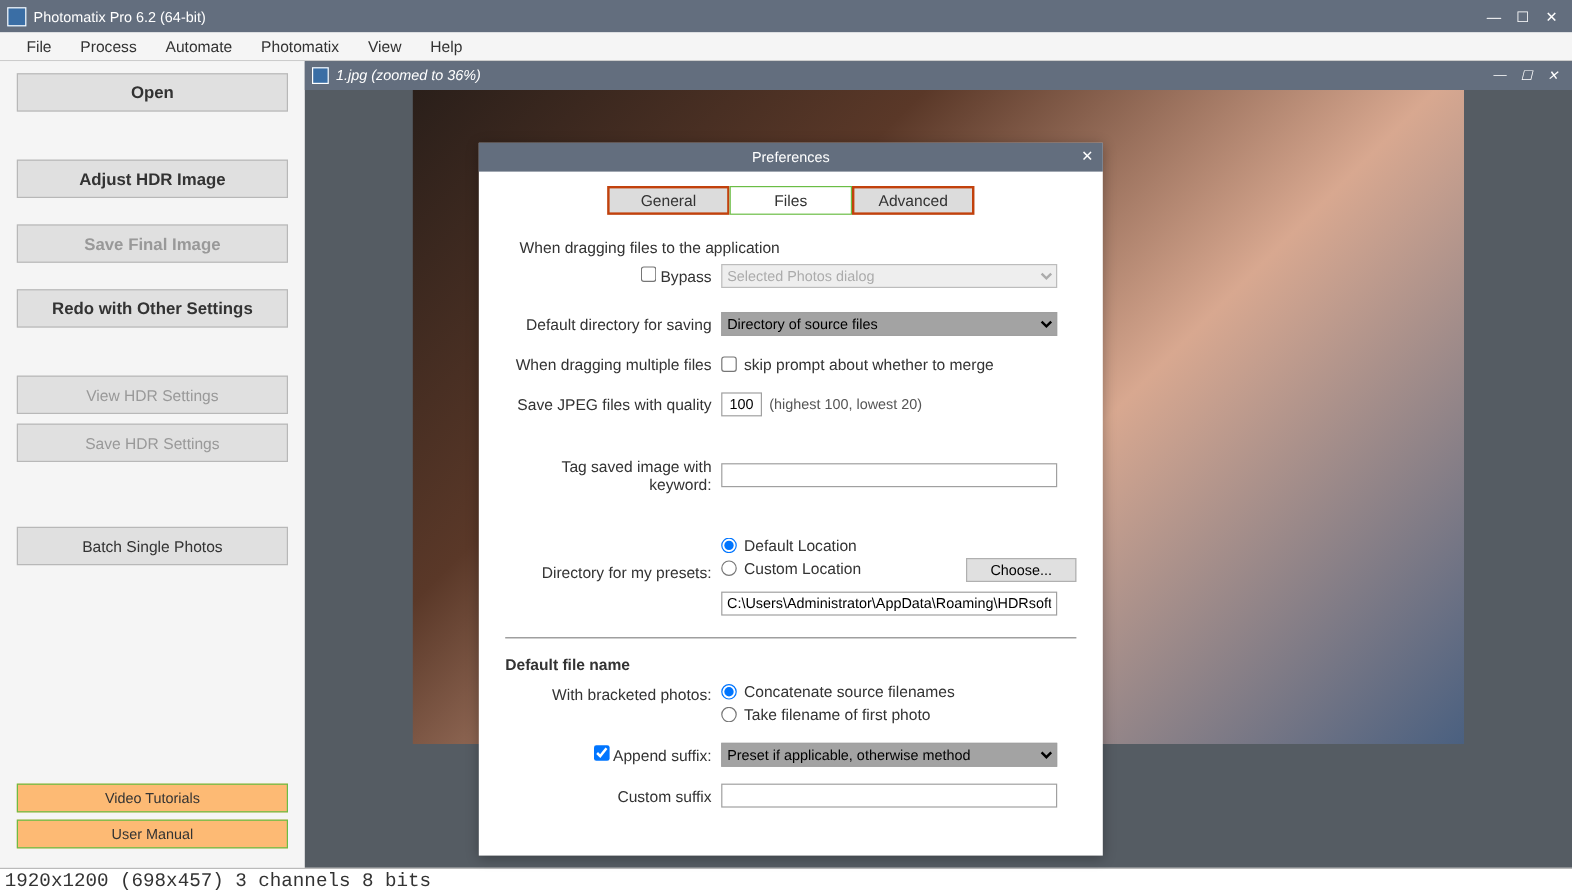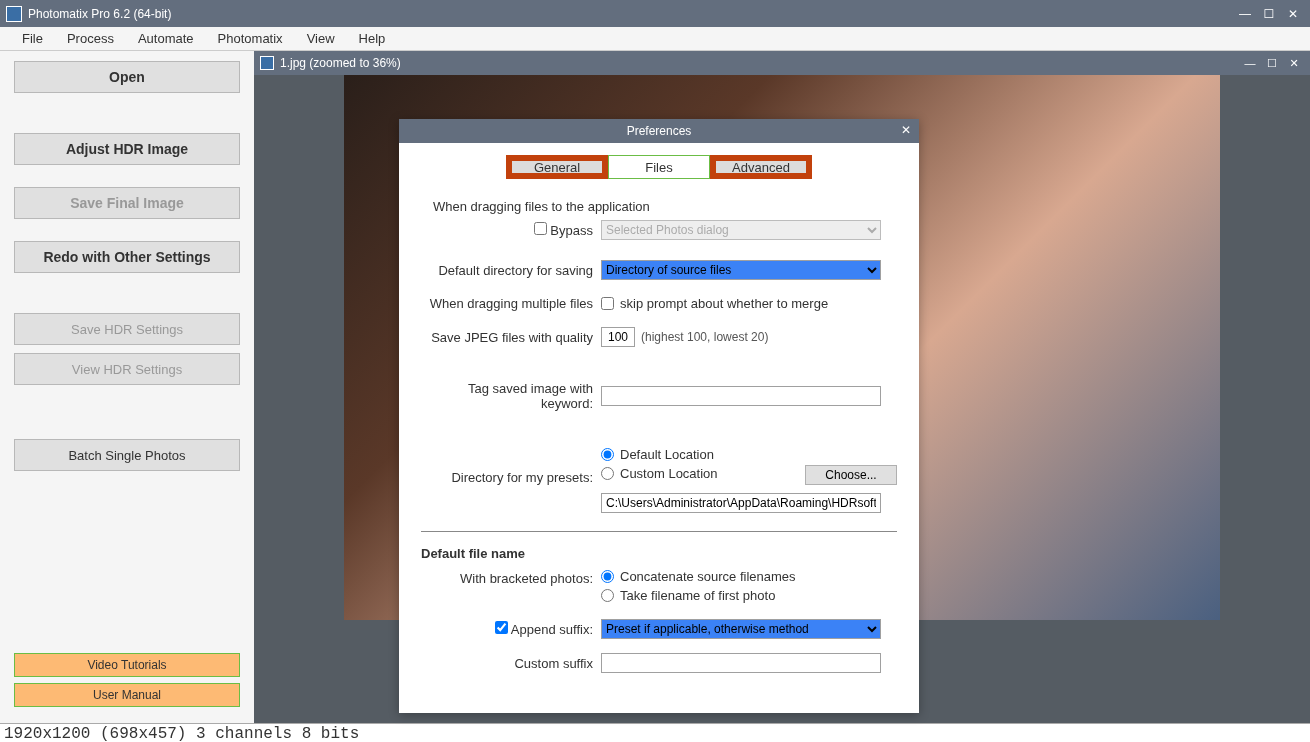--- a/index.html
+++ b/index.html
@@ -18,40 +18,40 @@
 .sidebar { width: 254px; background: #f5f5f5; padding: 10px 14px; display: flex; flex-direction: column; }
 .side-btn { display: block; width: 100%; height: 32px; margin-bottom: 8px; background: #e0e0e0; border: 1px solid #b8b8b8; font-size: 13px; color: #333; cursor: pointer; }
 .side-btn.main-btn { font-weight: bold; font-size: 14px; }
 .side-btn.disabled { color: #999; }
 .side-gap { height: 32px; }
 .side-gap-sm { height: 14px; }
 .spacer { flex: 1; }
 .link-btn { display: block; width: 100%; height: 24px; border: 1px solid #6bbd45; background: #fdba74; font-size: 12px; color: #333; cursor: pointer; margin-bottom: 6px; }
 
 .workspace { flex: 1; background: #555c63; position: relative; }
-.inner-titlebar { height: 24px; background: #636e7e; color: #fff; display: flex; align-items: center; padding: 0 6px; font-size: 12px; }
+.inner-titlebar { height: 24px; background: #636e7e; color: #fff; display: flex; align-items: center; padding: 0 6px; font-size: 12px; font-style: italic; }
 .inner-titlebar .app-icon { width: 14px; height: 14px; background: #3a6ea5; margin-right: 6px; border: 1px solid #fff; }
 .inner-titlebar .title { flex: 1; }
 .inner-titlebar .win-controls { display: flex; gap: 2px; }
 .inner-titlebar .win-controls span { width: 20px; height: 14px; display: flex; align-items: center; justify-content: center; cursor: pointer; font-size: 11px; }
 .document-area { position: absolute; top: 24px; bottom: 0; left: 0; right: 0; display: flex; justify-content: center; }
 .image-placeholder { width: 876px; height: 545px; margin-top: 0; background: linear-gradient(135deg, #2a1f1a 0%, #5a3828 30%, #d8a890 60%, #4a6080 100%); position: relative; }
 
 .dialog { position: absolute; left: 399px; top: 119px; width: 520px; height: 594px; background: #fff; box-shadow: 0 2px 10px rgba(0,0,0,0.3); display: flex; flex-direction: column; }
 .dlg-title { height: 24px; background: #636e7e; color: #fff; display: flex; align-items: center; justify-content: center; font-size: 12px; position: relative; }
 .dlg-close { position: absolute; right: 8px; top: 4px; cursor: pointer; font-size: 12px; }
 .dlg-tabs { display: flex; justify-content: center; gap: 0; padding-top: 12px; }
-.dlg-tab { width: 102px; height: 24px; border: 6px solid #c2410c; background: #dcdcdc; font-size: 13px; color: #333; display: flex; align-items: center; justify-content: center; cursor: pointer; }
+.dlg-tab { width: 102px; height: 24px; border: 2px solid #c2410c; background: #dcdcdc; font-size: 13px; color: #333; display: flex; align-items: center; justify-content: center; cursor: pointer; }
 .dlg-tab.active { background: #fff; border: 1px solid #6bbd45; }
 .dlg-body { flex: 1; padding: 20px 22px 10px; font-size: 13px; color: #333; overflow: auto; }
 .row { display: flex; align-items: center; margin-bottom: 8px; }
 .row-label { width: 180px; text-align: right; padding-right: 8px; font-size: 13px; }
 .row-widget { flex: 1; display: flex; align-items: center; gap: 6px; }
 input[type="text"].field { border: 1px solid #a0a0a0; height: 20px; padding: 0 4px; font-size: 12px; }
-select.field { border: 1px solid #a0a0a0; height: 20px; font-size: 12px; background: #3b82f6; width: 280px; }
+select.field { border: 1px solid #a0a0a0; height: 20px; font-size: 12px; background: #a3a3a3; width: 280px; }
 select.field.disabled { background: #e8e8e8; color: #888; }
 .chk { width: 13px; height: 13px; }
 .section-heading { font-weight: bold; margin: 14px 0 8px; }
 .hr { border-top: 1px solid #888; margin: 18px 0 4px; }
 .radio-col { display: flex; flex-direction: column; gap: 4px; }
 .radio-col label { display: flex; align-items: center; gap: 6px; font-size: 13px; }
 .chooser { width: 92px; height: 20px; background: #e0e0e0; border: 1px solid #b0b0b0; font-size: 12px; cursor: pointer; }
 .hint { font-size: 12px; color: #555; }
 
 .statusbar { height: 19px; background: #fff; border-top: 1px solid #aaa; font-family: "Courier New", monospace; font-size: 16px; padding: 1px 4px; color: #333; }
@@ -81,22 +81,22 @@
 <div class="main">
   <div class="sidebar">
     <button class="side-btn main-btn">Open</button>
     <div class="side-gap"></div>
     <button class="side-btn main-btn">Adjust HDR Image</button>
     <div class="side-gap-sm"></div>
     <button class="side-btn main-btn disabled">Save Final Image</button>
     <div class="side-gap-sm"></div>
     <button class="side-btn main-btn">Redo with Other Settings</button>
     <div class="side-gap"></div>
+    <button class="side-btn disabled">View HDR Settings</button>
     <button class="side-btn disabled">Save HDR Settings</button>
-    <button class="side-btn disabled">View HDR Settings</button>
     <div class="side-gap"></div>
     <div class="side-gap-sm"></div>
     <button class="side-btn">Batch Single Photos</button>
     <div class="spacer"></div>
     <button class="link-btn">Video Tutorials</button>
     <button class="link-btn">User Manual</button>
   </div>
 
   <div class="workspace">
     <div class="inner-titlebar">

